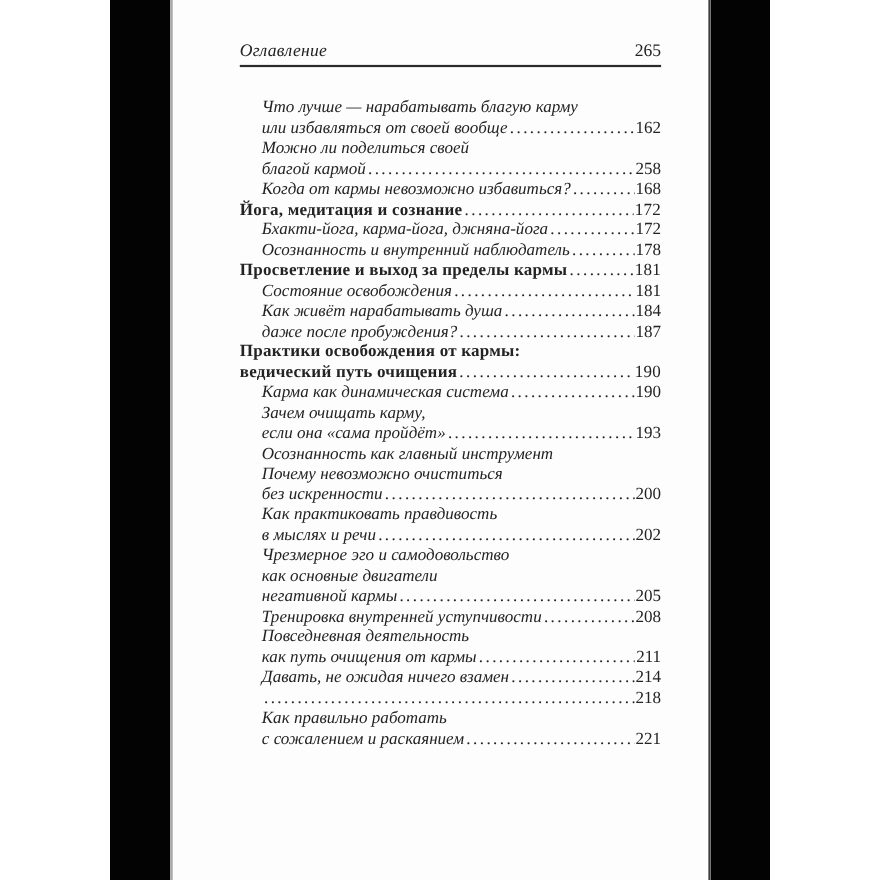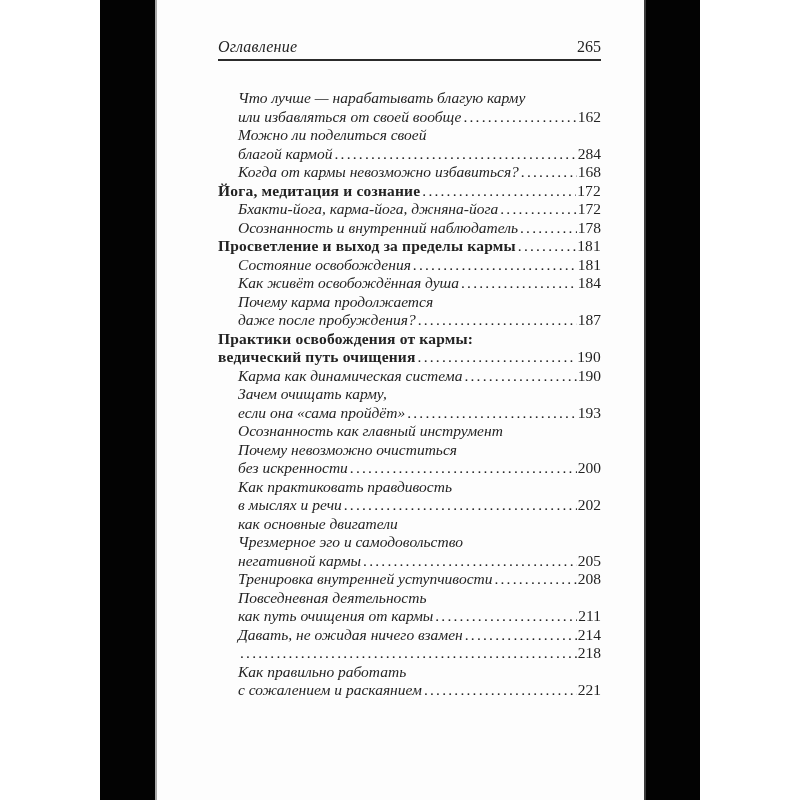--- a/index.html
+++ b/index.html
@@ -124,21 +124,21 @@
             <span class="t">или избавляться от своей вообще</span>
             <span class="leader"></span>
             <span class="p">162</span>
           </div>
           <div class="line indent">
             <span class="t">Можно ли поделиться своей</span>
           </div>
           <div class="line indent">
             <span class="t">благой кармой</span>
             <span class="leader"></span>
-            <span class="p">284</span>
+            <span class="p">258</span>
           </div>
           <div class="line indent">
             <span class="t">Когда от кармы невозможно избавиться?</span>
             <span class="leader"></span>
             <span class="p">168</span>
           </div>
           <div class="line bold">
             <span class="t">Йога, медитация и сознание</span>
             <span class="leader"></span>
             <span class="p">172</span>
@@ -157,28 +157,25 @@
             <span class="t">Просветление и выход за пределы кармы</span>
             <span class="leader"></span>
             <span class="p">181</span>
           </div>
           <div class="line indent">
             <span class="t">Состояние освобождения</span>
             <span class="leader"></span>
             <span class="p">181</span>
           </div>
           <div class="line indent">
-            <span class="t">Как живёт освобождённая душа</span>
+            <span class="t">Как живёт нарабатывать душа</span>
             <span class="leader"></span>
             <span class="p">184</span>
           </div>
           <div class="line indent">
-            <span class="t">Почему карма продолжается</span>
-          </div>
-          <div class="line indent">
             <span class="t">даже после пробуждения?</span>
             <span class="leader"></span>
             <span class="p">187</span>
           </div>
           <div class="line bold">
             <span class="t">Практики освобождения от кармы:</span>
           </div>
           <div class="line bold">
             <span class="t">ведический путь очищения</span>
             <span class="leader"></span>
@@ -210,24 +207,24 @@
           </div>
           <div class="line indent">
             <span class="t">Как практиковать правдивость</span>
           </div>
           <div class="line indent">
             <span class="t">в мыслях и речи</span>
             <span class="leader"></span>
             <span class="p">202</span>
           </div>
           <div class="line indent">
+            <span class="t">Чрезмерное эго и самодовольство</span>
+          </div>
+          <div class="line indent">
             <span class="t">как основные двигатели</span>
-          </div>
-          <div class="line indent">
-            <span class="t">Чрезмерное эго и самодовольство</span>
           </div>
           <div class="line indent">
             <span class="t">негативной кармы</span>
             <span class="leader"></span>
             <span class="p">205</span>
           </div>
           <div class="line indent">
             <span class="t">Тренировка внутренней уступчивости</span>
             <span class="leader"></span>
             <span class="p">208</span>

